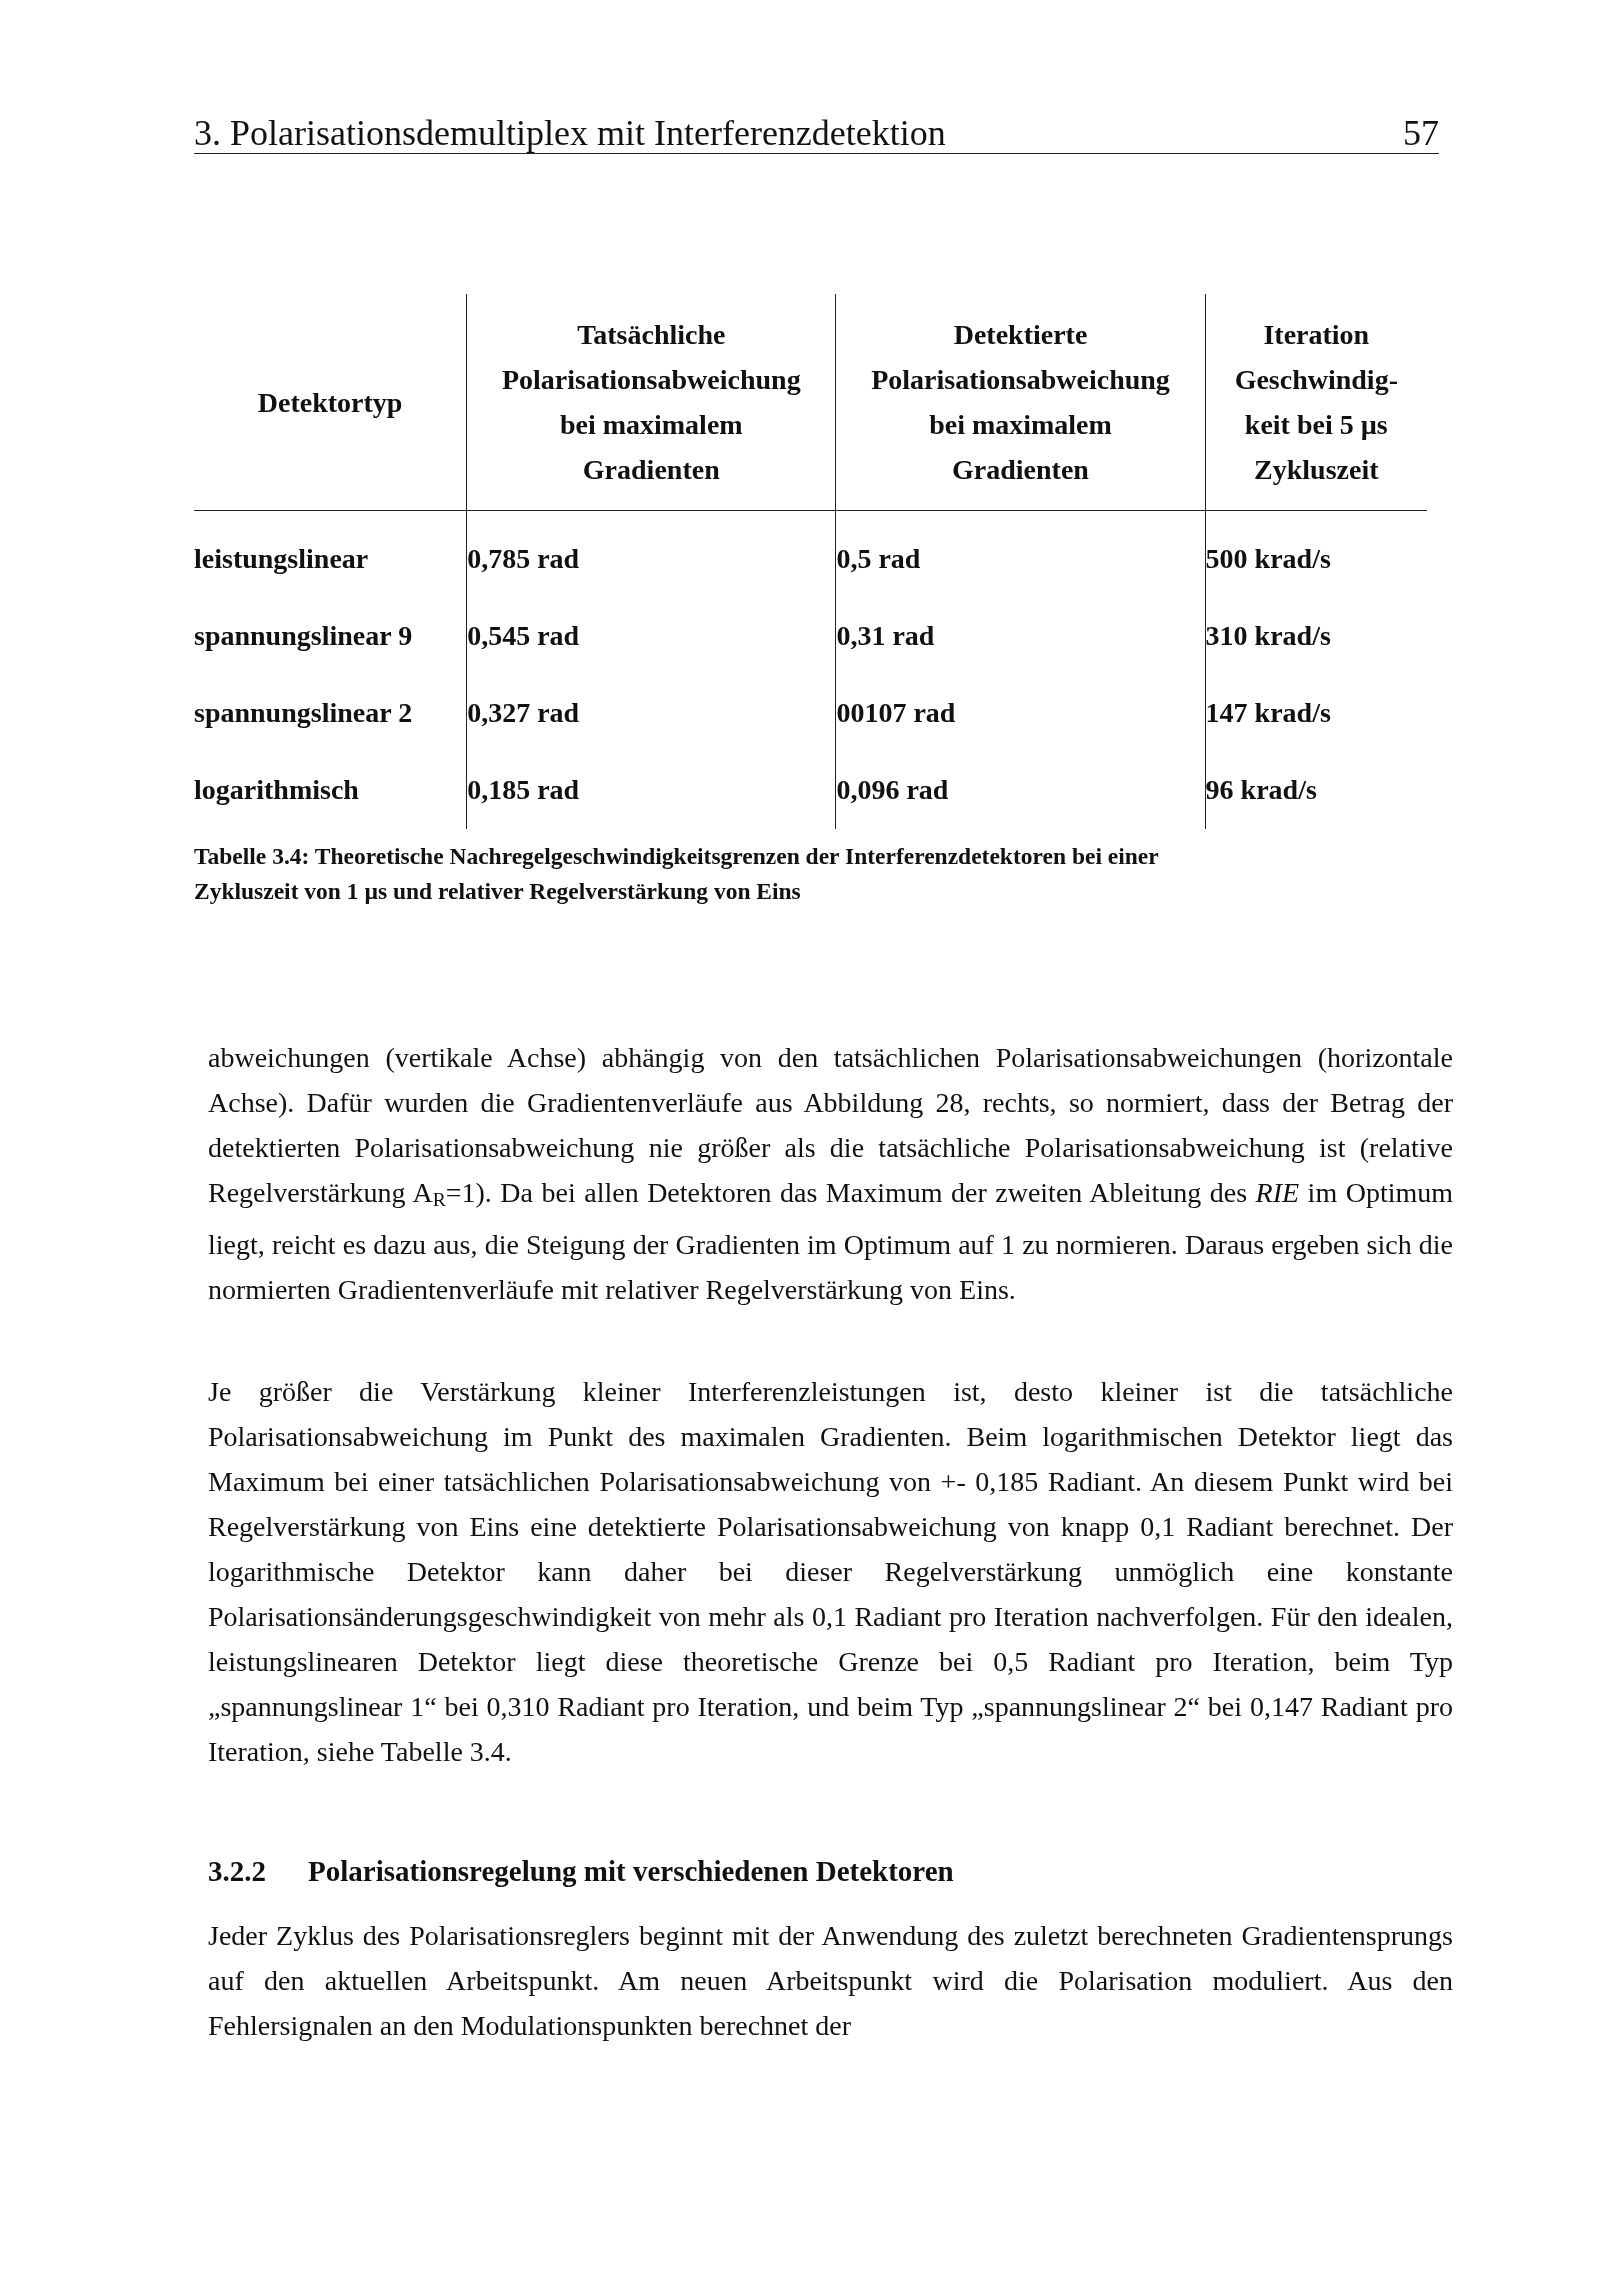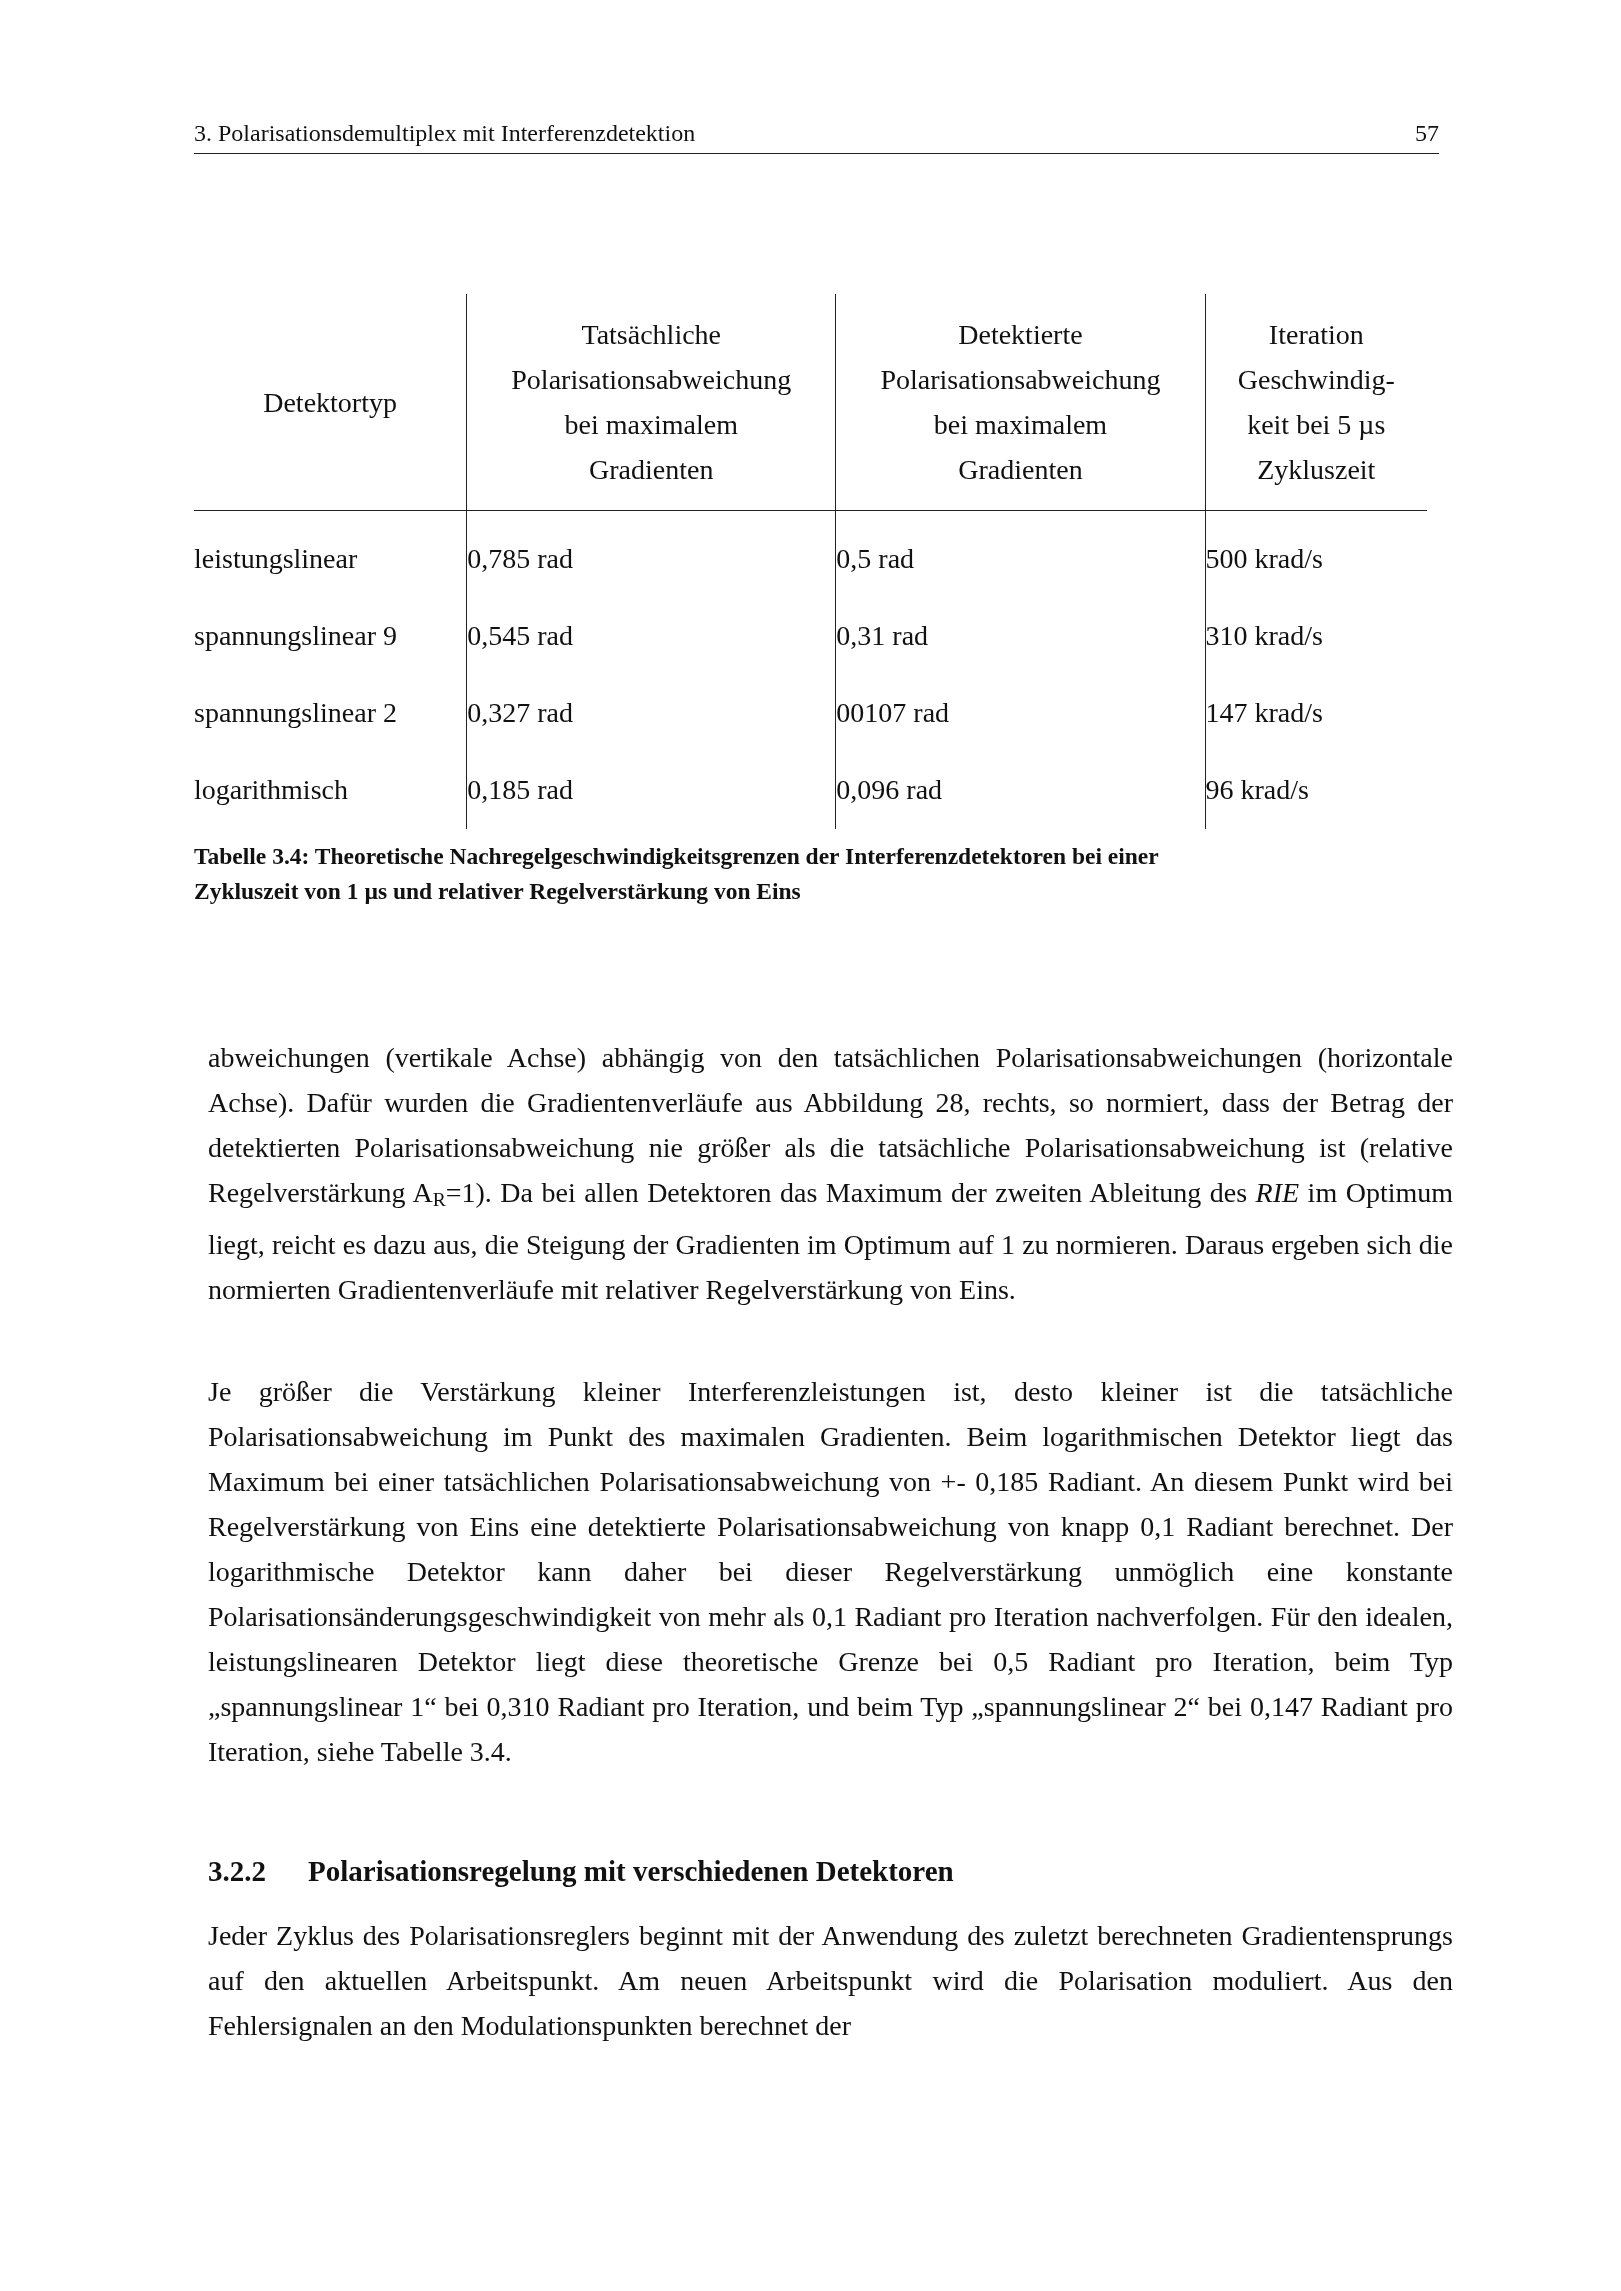--- a/index.html
+++ b/index.html
@@ -4,31 +4,31 @@
 <style>
   html, body { margin: 0; padding: 0; background: #ffffff; }
   body {
     width: 1621px; height: 2292px; position: relative; overflow: hidden;
     font-family: "Liberation Serif", "DejaVu Serif", serif;
     color: #111111;
   }
   .running-header {
     position: absolute; left: 194px; top: 114px; width: 1245px; height: 39px;
     border-bottom: 1.5px solid #222;
-    font-size: 24px; line-height: 39px;
+    font-size: 36px; line-height: 39px;
   }
   .running-header .title { position: absolute; left: 0; top: 0; }
   .running-header .pageno { position: absolute; right: 0; top: 0; }
 
   .tbl {
     position: absolute; left: 194px; top: 294px; width: 1233px;
     border-collapse: collapse; font-size: 28px;
   }
   .tbl th, .tbl td {
-    vertical-align: middle; font-weight: normal; padding: 0;
+    vertical-align: middle; font-weight: bold; padding: 0;
   }
   .tbl thead th { height: 216px; line-height: 45px; border-bottom: 1.5px solid #222; }
   .tbl tbody td { height: 77px; }
   .tbl tbody tr:first-child td { padding-top: 9.8px; }
   .tbl .c1 { width: 273px; }
   .tbl .c2 { width: 369px; border-left: 1.5px solid #222; }
   .tbl .c3 { width: 369px; border-left: 1.5px solid #222; }
   .tbl .c4 { width: 222px; border-left: 1.5px solid #222; }
 
   .caption {

